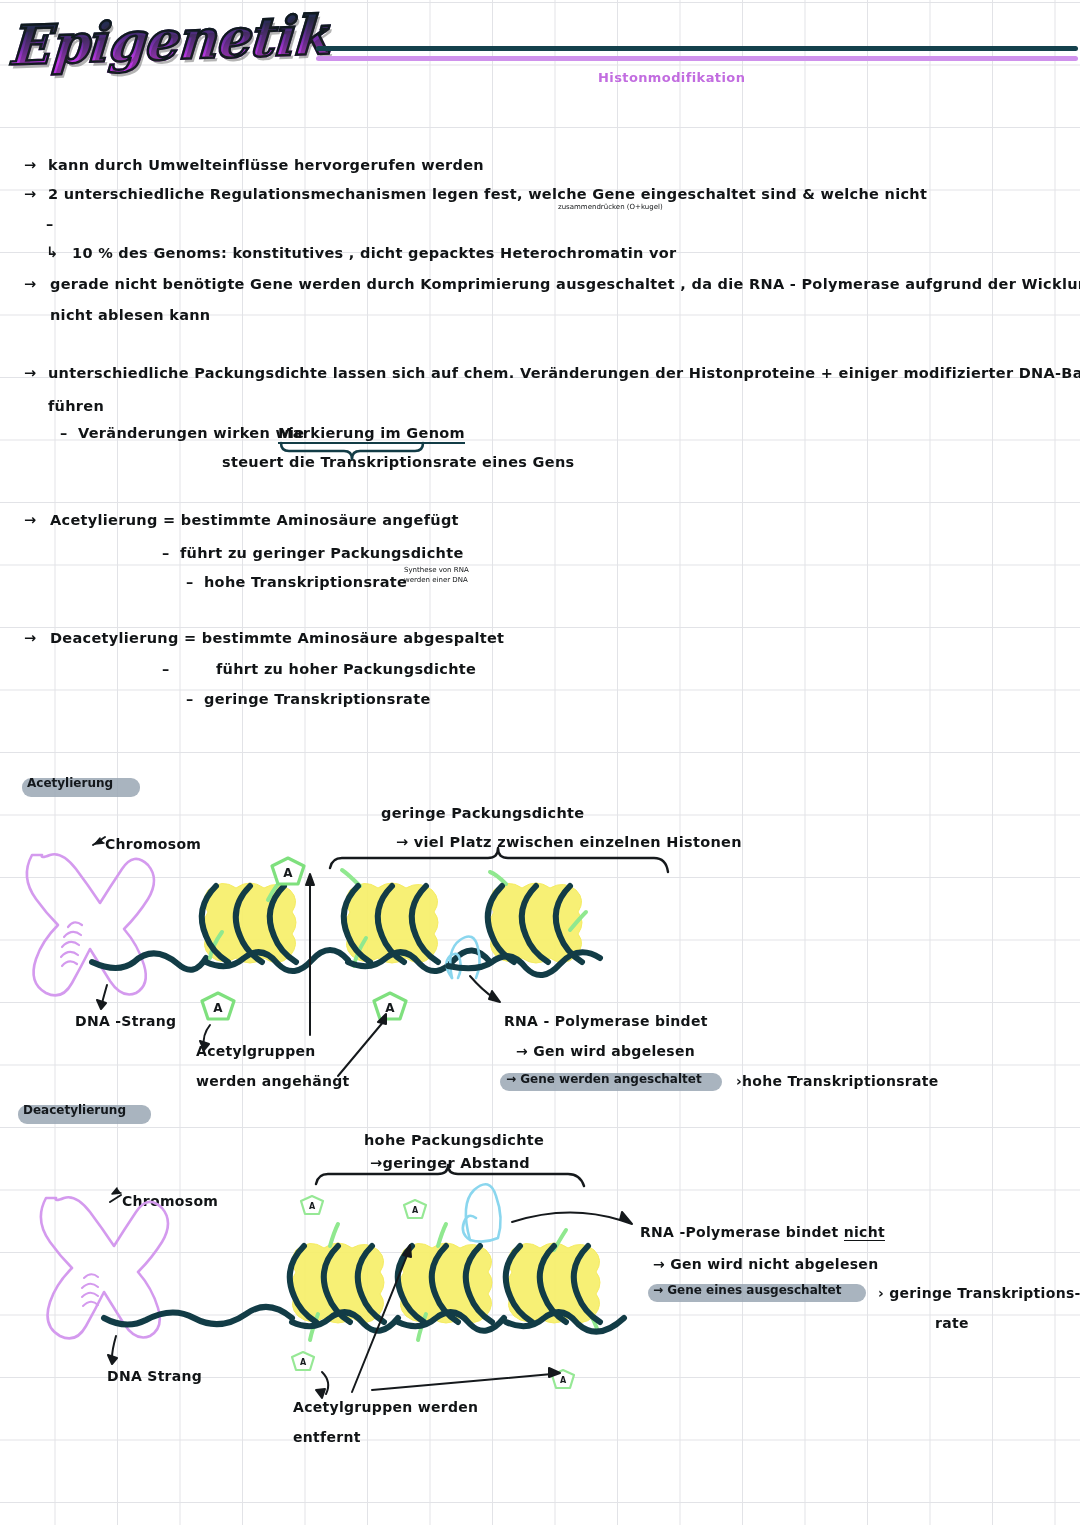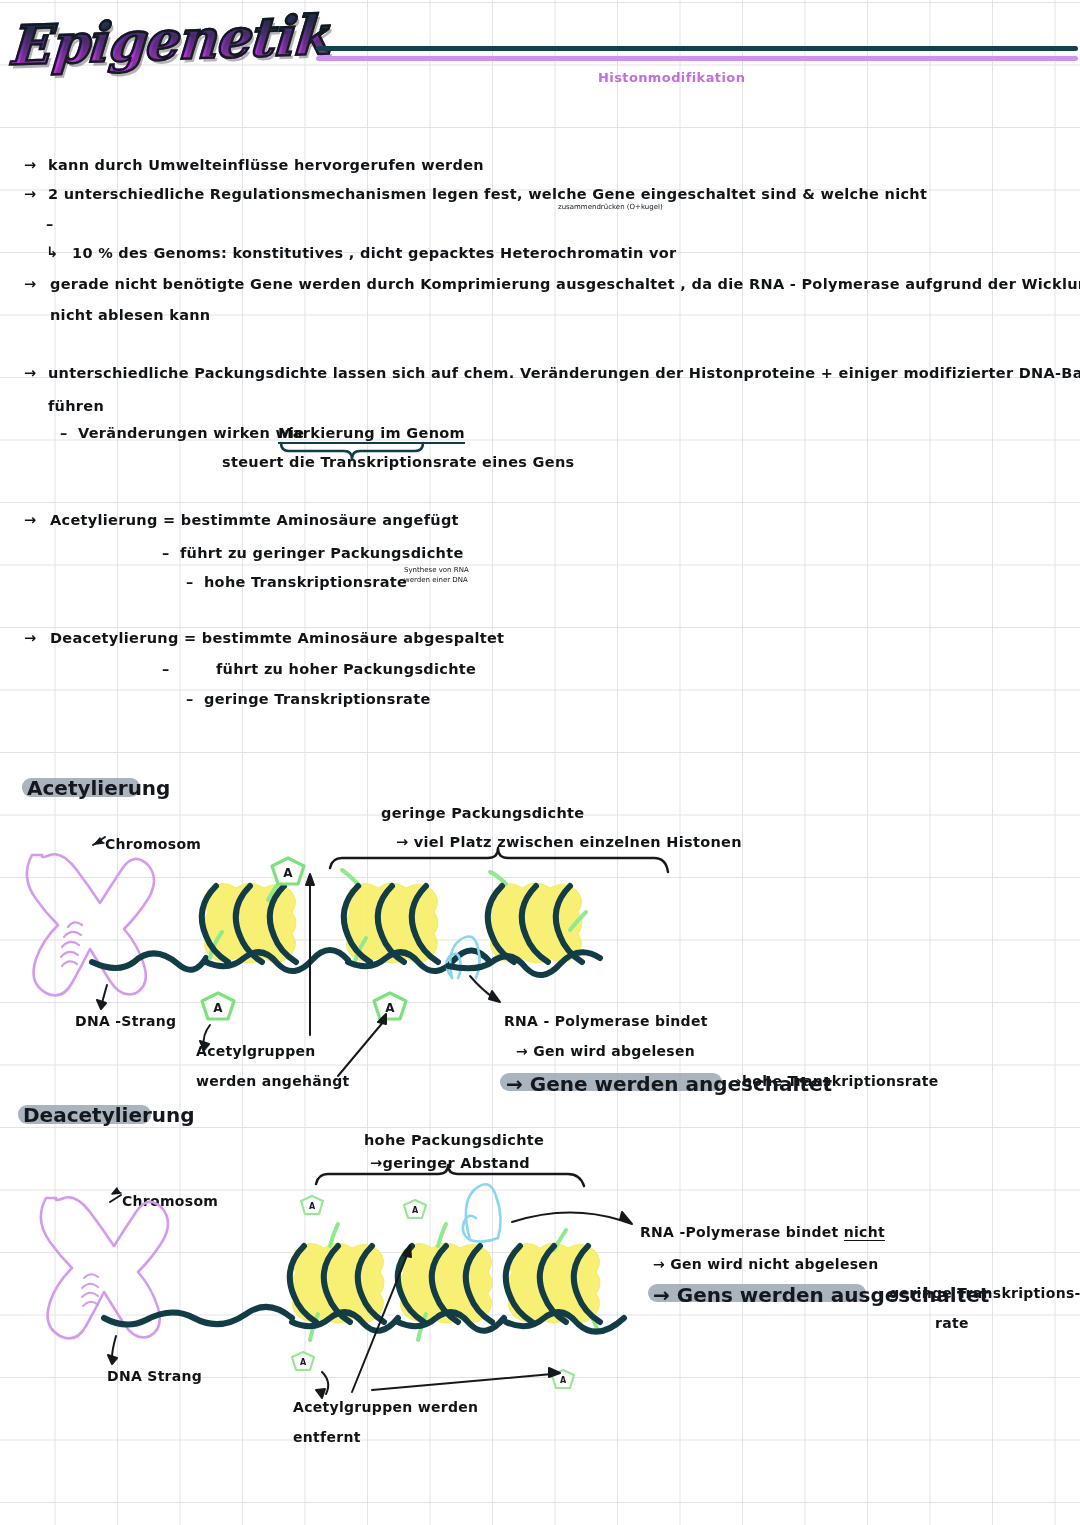--- a/index.html
+++ b/index.html
@@ -52,21 +52,21 @@
   .hw.lbl{font-size:14px;}
   .underline{border-bottom:2px solid #123c46;padding-bottom:1px;}
   .u-thin{border-bottom:1.6px solid #111416;}
 
   
   .hl{
     position:absolute;background:#9aa7b4;opacity:.85;border-radius:9px;z-index:1;
   }
   .sec-label{
     position:absolute;font-family:"DejaVu Sans",sans-serif;
-    font-size:20px;font-weight:bold;color:#14181c;white-space:nowrap;z-index:3;
+    font-size:12px;font-weight:bold;color:#14181c;white-space:nowrap;z-index:3;
   }
 
   svg.layer{position:absolute;left:0;top:0;width:1080px;height:1525px;overflow:visible;pointer-events:none;}
   .ink{fill:none;stroke:#123c46;stroke-width:6;stroke-linecap:round;stroke-linejoin:round;}
   .ink-thin{fill:none;stroke:#15191c;stroke-width:2;stroke-linecap:round;stroke-linejoin:round;}
   .chrom{fill:none;stroke:#d49aee;stroke-width:2.6;stroke-linecap:round;stroke-linejoin:round;}
   .histone{fill:#f7ef6a;stroke:#f4ea55;stroke-width:1;opacity:.92;}
   .tail{fill:none;stroke:#90e88f;stroke-width:4;stroke-linecap:round;}
   .acet{fill:#ffffff;stroke:#7fe07e;stroke-width:3.2;stroke-linejoin:round;}
   .acet-sm{fill:#ffffff;stroke:#96e895;stroke-width:2.2;stroke-linejoin:round;}
@@ -157,21 +157,21 @@
 
   <div class="hw lbl" style="left:122px;top:1193px;">Chromosom</div>
   <div class="hw lbl" style="left:107px;top:1368px;">DNA Strang</div>
 
   <div class="hw lbl" style="left:293px;top:1399px;">Acetylgruppen werden</div>
   <div class="hw lbl" style="left:293px;top:1429px;">entfernt</div>
 
   <div class="hw lbl" style="left:640px;top:1224px;"><span>RNA -Polymerase bindet </span><span class="u-thin">nicht</span></div>
   <div class="hw lbl" style="left:653px;top:1256px;">→ Gen wird nicht abgelesen</div>
   <div class="hl" style="left:648px;top:1284px;width:218px;height:18px;"></div>
-  <div class="sec-label" style="left:653px;top:1283px;">→ Gens werden ausgeschaltet</div>
+  <div class="sec-label" style="left:653px;top:1283px;">→ Gene eines ausgeschaltet</div>
   <div class="hw lbl" style="left:878px;top:1285px;">› geringe  Transkriptions-</div>
   <div class="hw lbl" style="left:895px;top:1315px;margin-left:40px;">rate</div>
 
   <svg class="layer" viewBox="0 0 1080 1525">
 
     <path class="ink" style="stroke-width:2.6" d="M281,443 q0,8 8,8 h55 q8,0 8,8 q0,-8 8,-8 h55 q8,0 8,-8"></path>
 
     <g>
       <path class="chrom" d="M32,855 q-12,22 4,44 q10,14 22,26 q-16,16 -22,34 q-8,24 10,34 q16,8 26,-10 q10,-18 18,-34 q10,16 20,32 q12,18 26,12 q14,-8 8,-28 q-6,-20 -20,-36 q14,-14 24,-30 q12,-20 0,-34 q-14,-14 -26,4 q-12,18 -22,34 q-12,-18 -24,-34 q-14,-18 -26,-14 q-10,4 -8,0 z"></path>
       <path class="chrom" style="stroke-width:2.2" d="M68,927 q6,-8 14,-2 M64,937 q8,-9 17,-2 M62,947 q8,-9 17,-2 M61,957 q8,-9 17,-2 M62,966 q7,-8 15,-2"></path>

